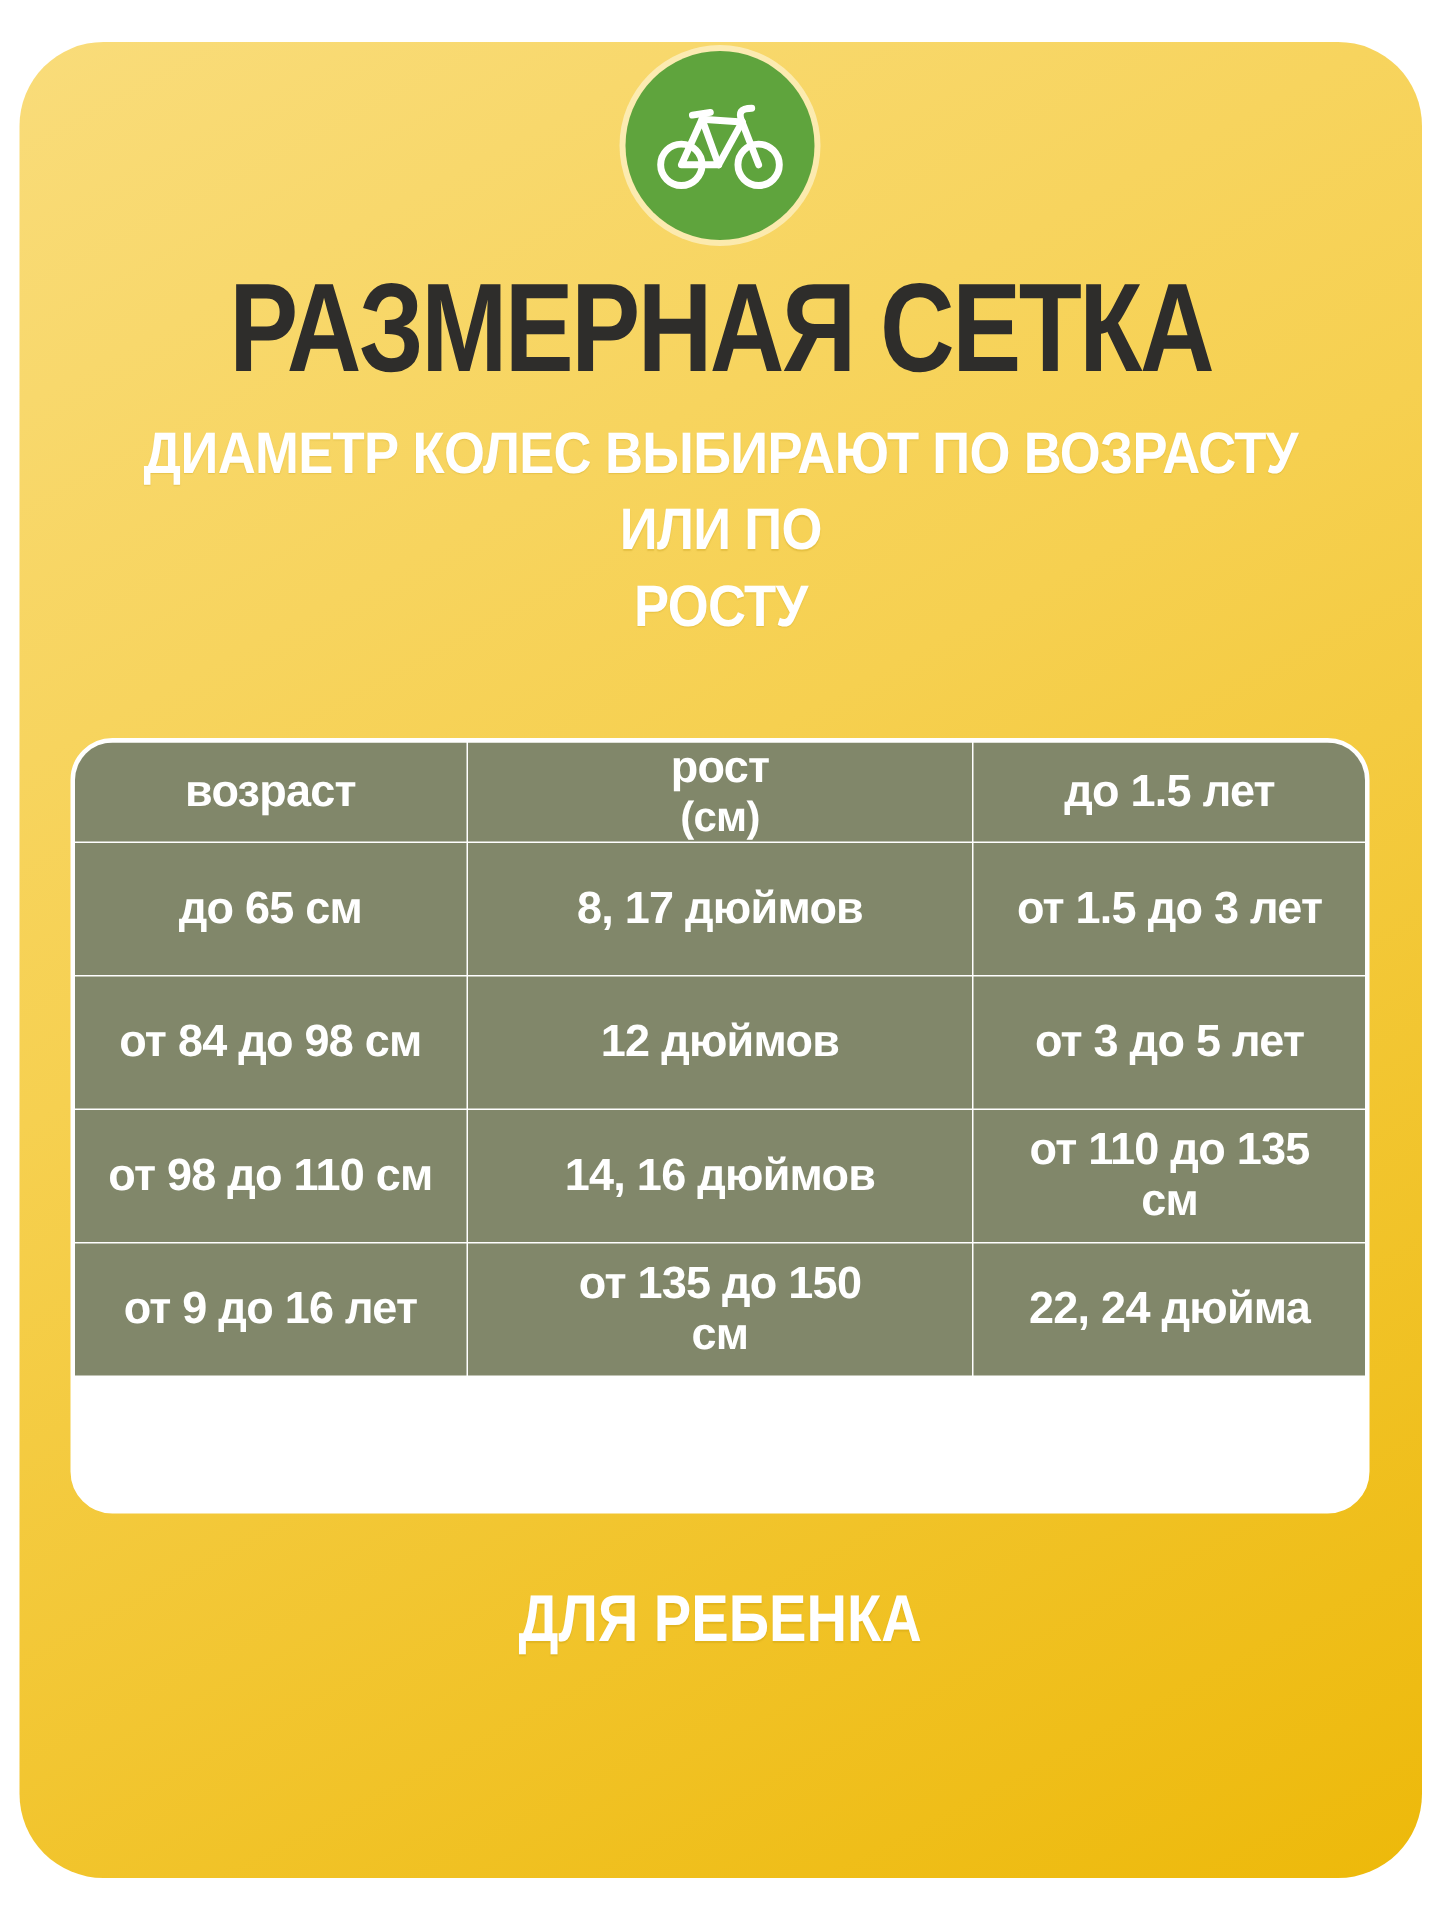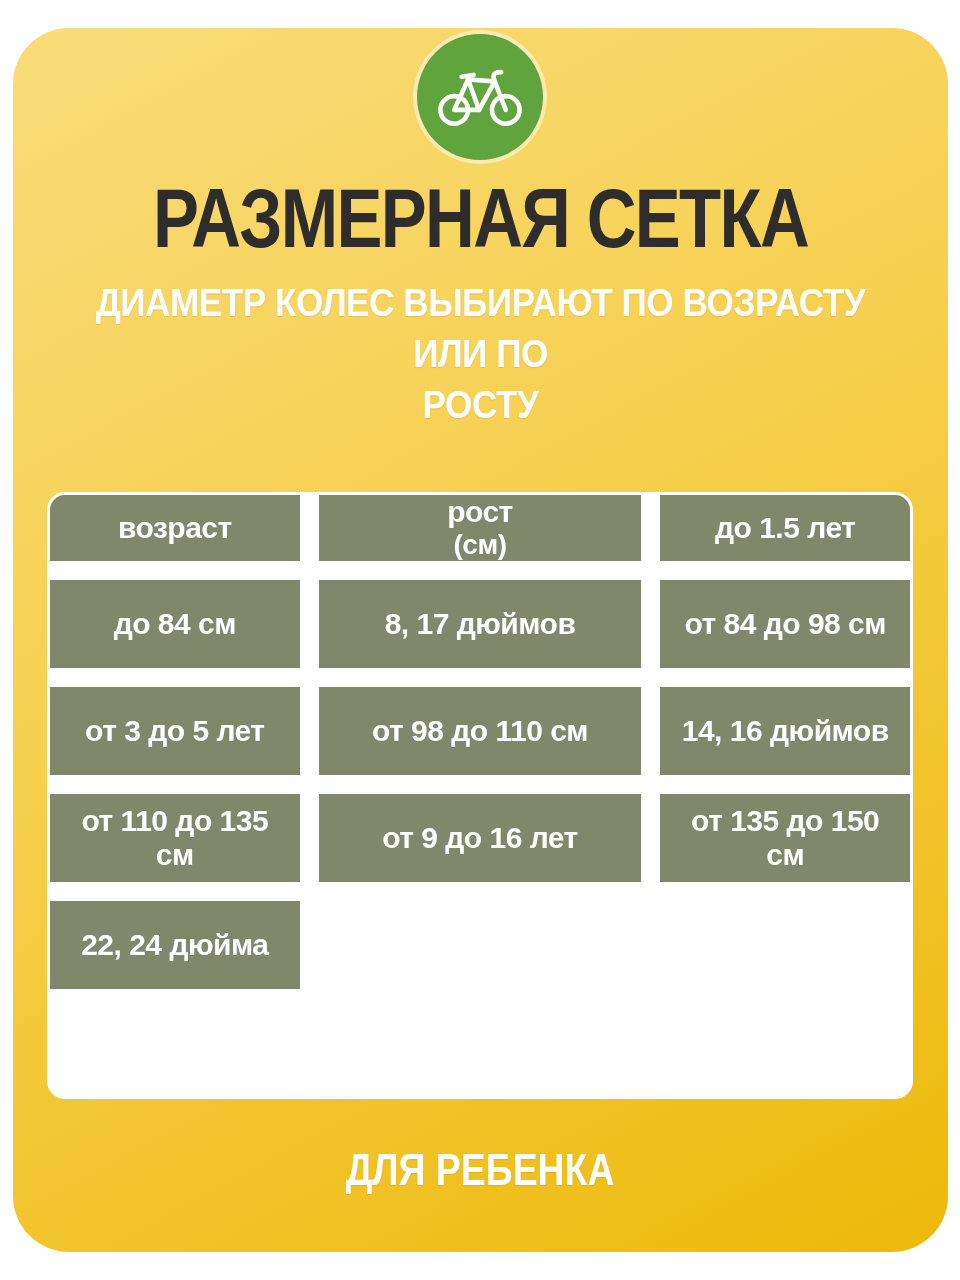--- a/index.html
+++ b/index.html
@@ -56,27 +56,27 @@
     transform: scaleX(0.9);
     transform-origin: center;
     white-space: pre-line;
     text-shadow: 0 1px 1px rgba(180,140,0,0.25);
   }
   .size-table {
     margin-top: 62px;
     width: 866px;
     box-sizing: border-box;
     border: 3px solid #ffffff;
-    border-radius: 18px;
+    border-radius: 28px;
     overflow: hidden;
     background: #ffffff;
     display: grid;
     grid-template-columns: 263fr 340fr 263fr;
     grid-template-rows: 66px repeat(5, 88px);
-    gap: 19px;
+    gap: 1px;
   }
   .cell {
     background: #81876a;
     color: #ffffff;
     display: flex;
     flex-direction: column;
     align-items: center;
     justify-content: center;
     text-align: center;
     font-weight: bold;
@@ -132,24 +132,26 @@
     <div class="cell">
       <span>возраст</span>
       <span class="sub"></span>
     </div>
     <div class="cell">
       <span>рост</span>
       <span class="sub">(см)</span>
     </div>
 
     <div class="cell">до 1.5 лет</div>
-    <div class="cell">до 84 см</div>
+    <div class="cell">до 65 см</div>
     <div class="cell">8, 17 дюймов</div>
 
+    <div class="cell">от 1.5 до 3 лет</div>
     <div class="cell">от 84 до 98 см</div>
+    <div class="cell">12 дюймов</div>
 
     <div class="cell">от 3 до 5 лет</div>
     <div class="cell">от 98 до 110 см</div>
     <div class="cell">14, 16 дюймов</div>
 
     <div class="cell">от 110 до 135
 см</div>
 
     <div class="cell">от 9 до 16 лет</div>
     <div class="cell">от 135 до 150

